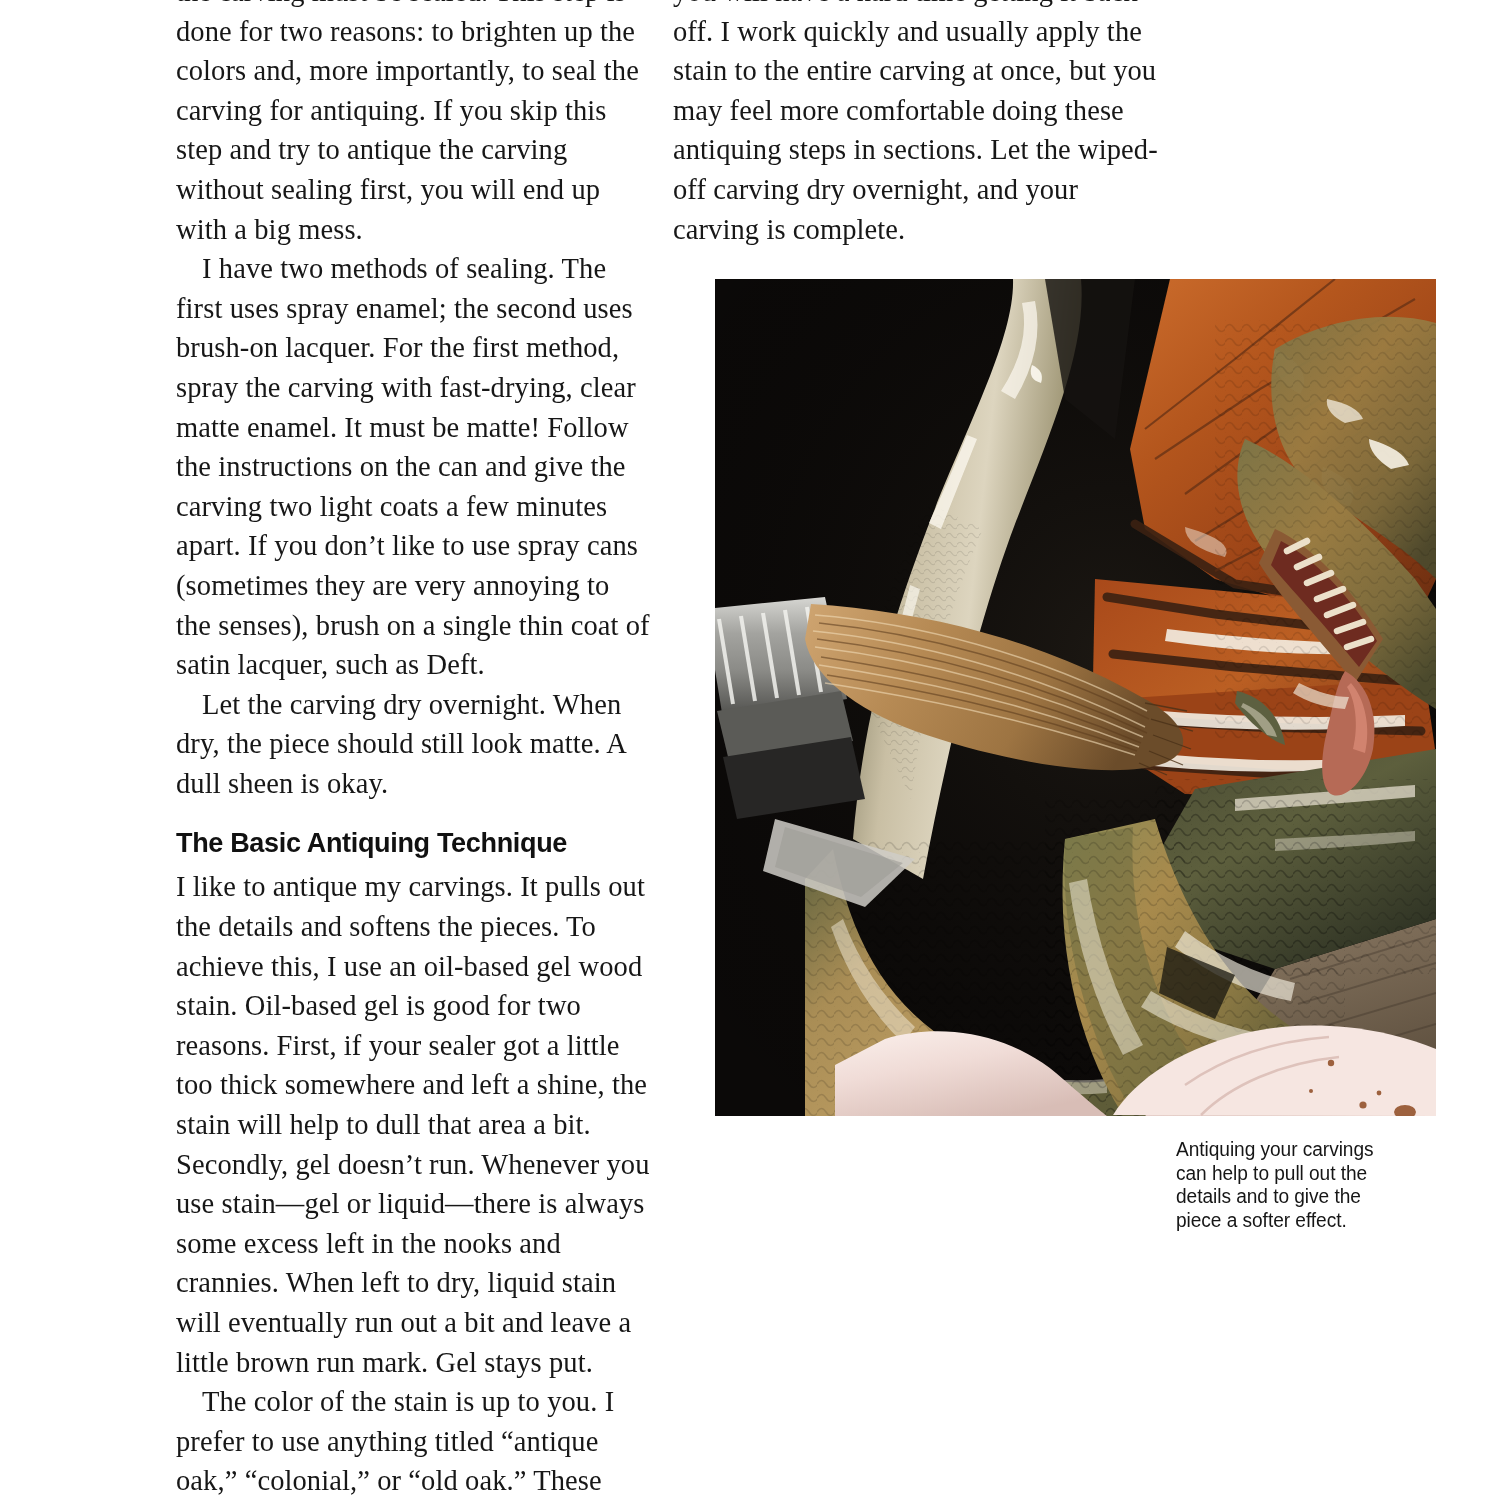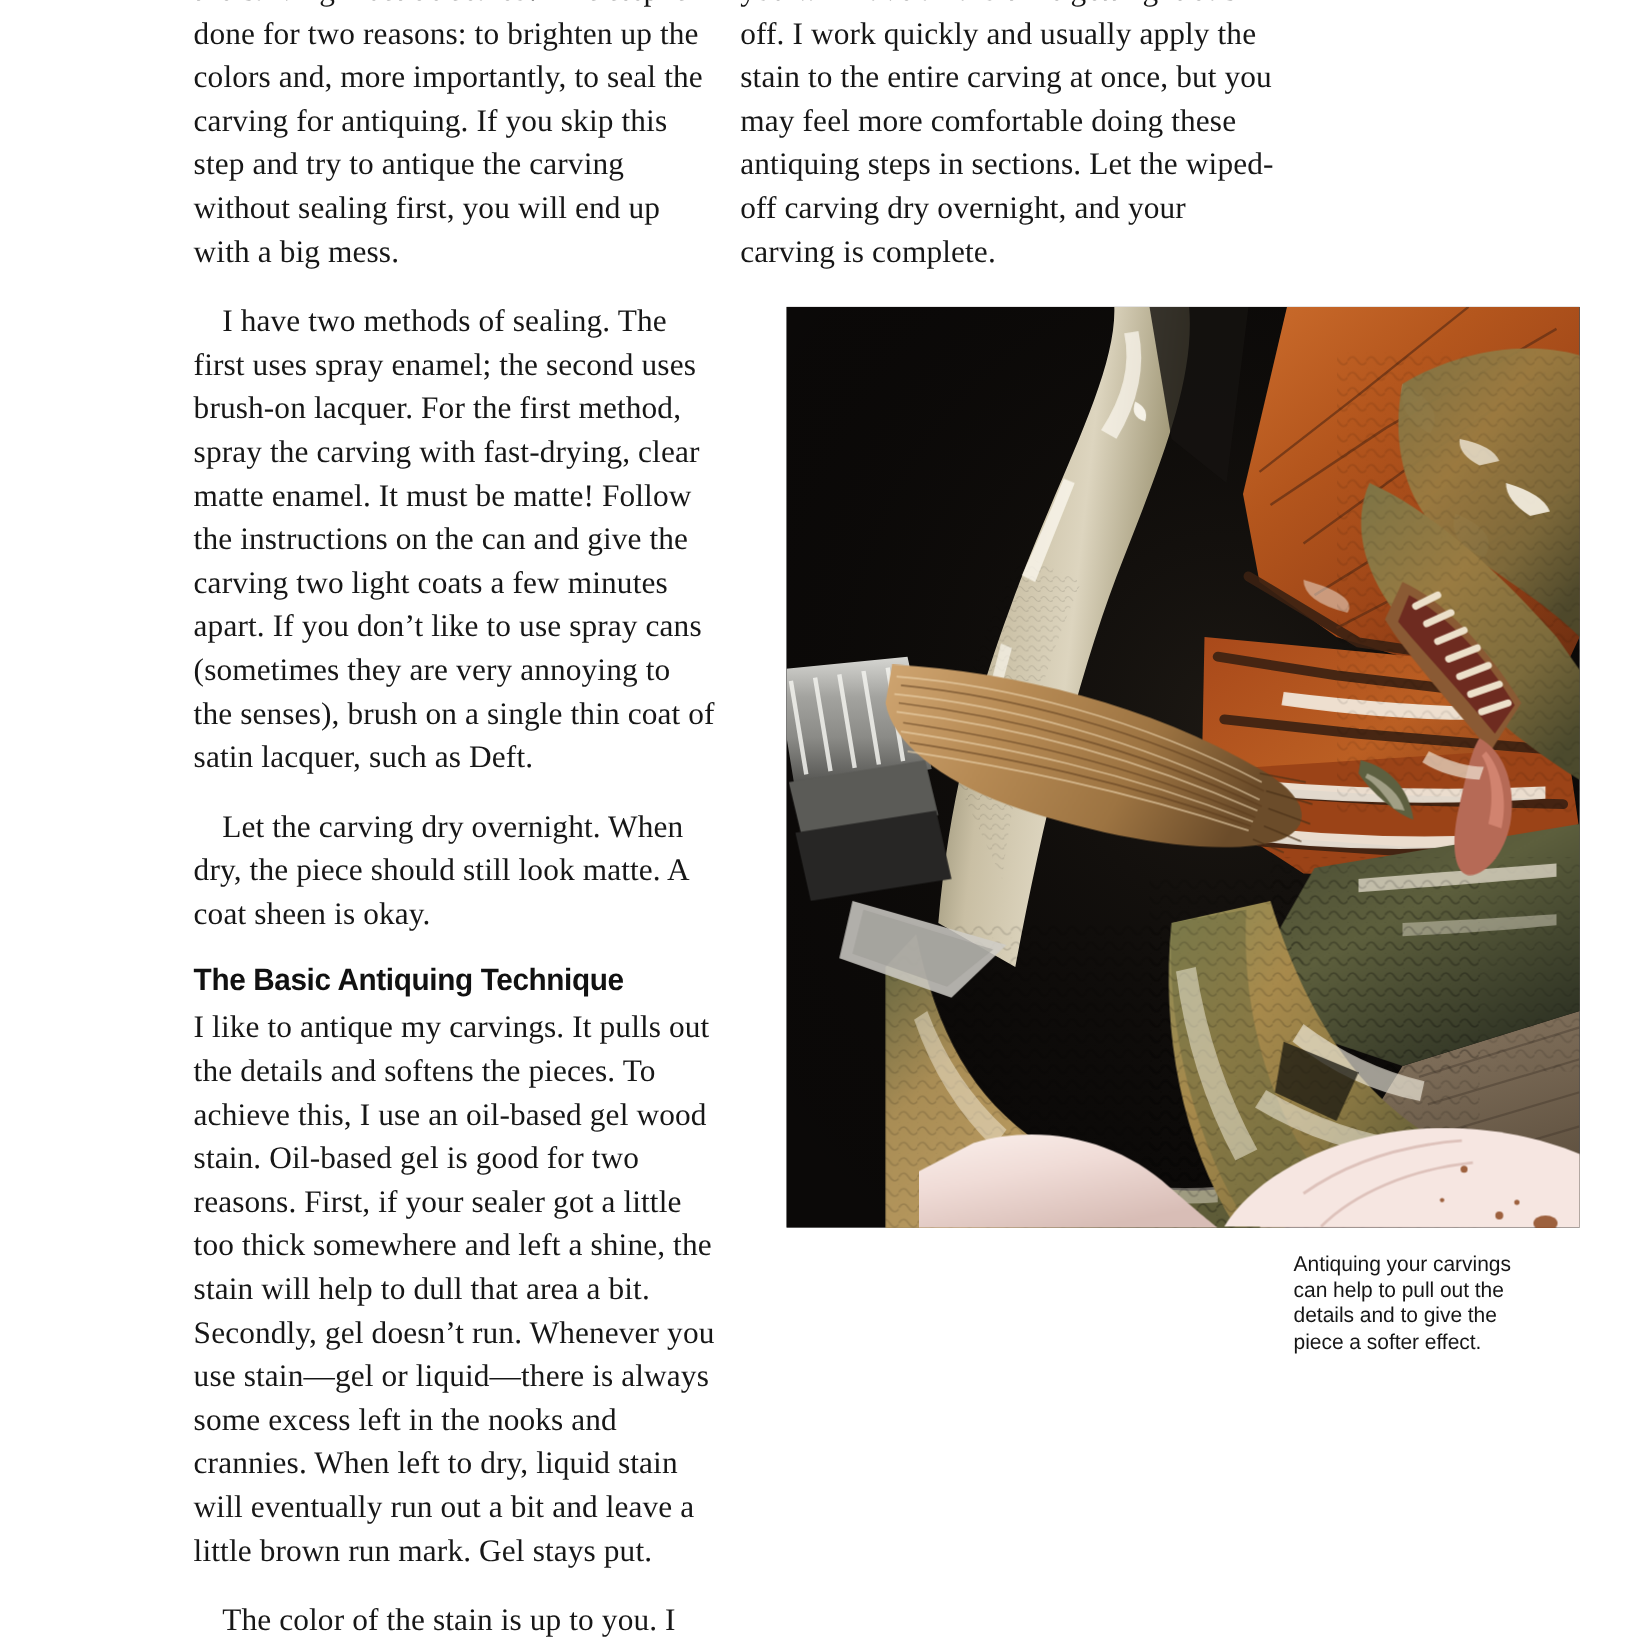--- a/index.html
+++ b/index.html
@@ -36,21 +36,20 @@
     top: -28px;
     width: 488px;
   }
   .para {
     margin: 0;
     padding: 0;
     text-indent: 0;
   }
   .para.indent {
     text-indent: 26px;
-    margin-top: 24px;
   }
 
   
   .section-heading {
     margin: 0;
     font-family: "Liberation Sans", "DejaVu Sans", sans-serif;
     font-weight: bold;
     font-size: 28px;
     line-height: 34px;
     letter-spacing: -0.35px;
@@ -94,21 +93,21 @@
   }
 </style>
 </head>
 <body>
 
 <div class="page">
 
   <div class="column col-left">
     <p class="para">the carving must be sealed. This step is done for two reasons: to brighten up the colors and, more importantly, to seal the carving for antiquing. If you skip this step and try to antique the carving without sealing first, you will end up with a big mess.</p>
     <p class="para indent">I have two methods of sealing. The first uses spray enamel; the second uses brush-on lacquer. For the first method, spray the carving with fast-drying, clear matte enamel. It must be matte! Follow the instructions on the can and give the carving two light coats a few minutes apart. If you don’t like to use spray cans (sometimes they are very annoying to the senses), brush on a single thin coat of satin lacquer, such as Deft.</p>
-    <p class="para indent">Let the carving dry overnight. When dry, the piece should still look matte. A coat sheen is okay.</p>
+    <p class="para indent">Let the carving dry overnight. When dry, the piece should still look matte. A dull sheen is okay.</p>
 
     <h2 class="section-heading">The Basic Antiquing Technique</h2>
 
     <p class="para">I like to antique my carvings. It pulls out the details and softens the pieces. To achieve this, I use an oil-based gel wood stain. Oil-based gel is good for two reasons. First, if your sealer got a little too thick somewhere and left a shine, the stain will help to dull that area a bit. Secondly, gel doesn’t run. Whenever you use stain—gel or liquid—there is always some excess left in the nooks and crannies. When left to dry, liquid stain will eventually run out a bit and leave a little brown run mark. Gel stays put.</p>
     <p class="para indent">The color of the stain is up to you. I prefer to use anything titled “antique oak,” “colonial,” or “old oak.” These colors appear to be dark brown but leave a warm, almost yellowed effect. Sometimes “fruitwood” is nice if you want an even more subtle effect.</p>
 
   </div>
 
   <div class="column col-right">
     <p class="para">you will have a hard time getting it back off. I work quickly and usually apply the stain to the entire carving at once, but you may feel more comfortable doing these antiquing steps in sections. Let the wiped-off carving dry overnight, and your carving is complete.</p>

